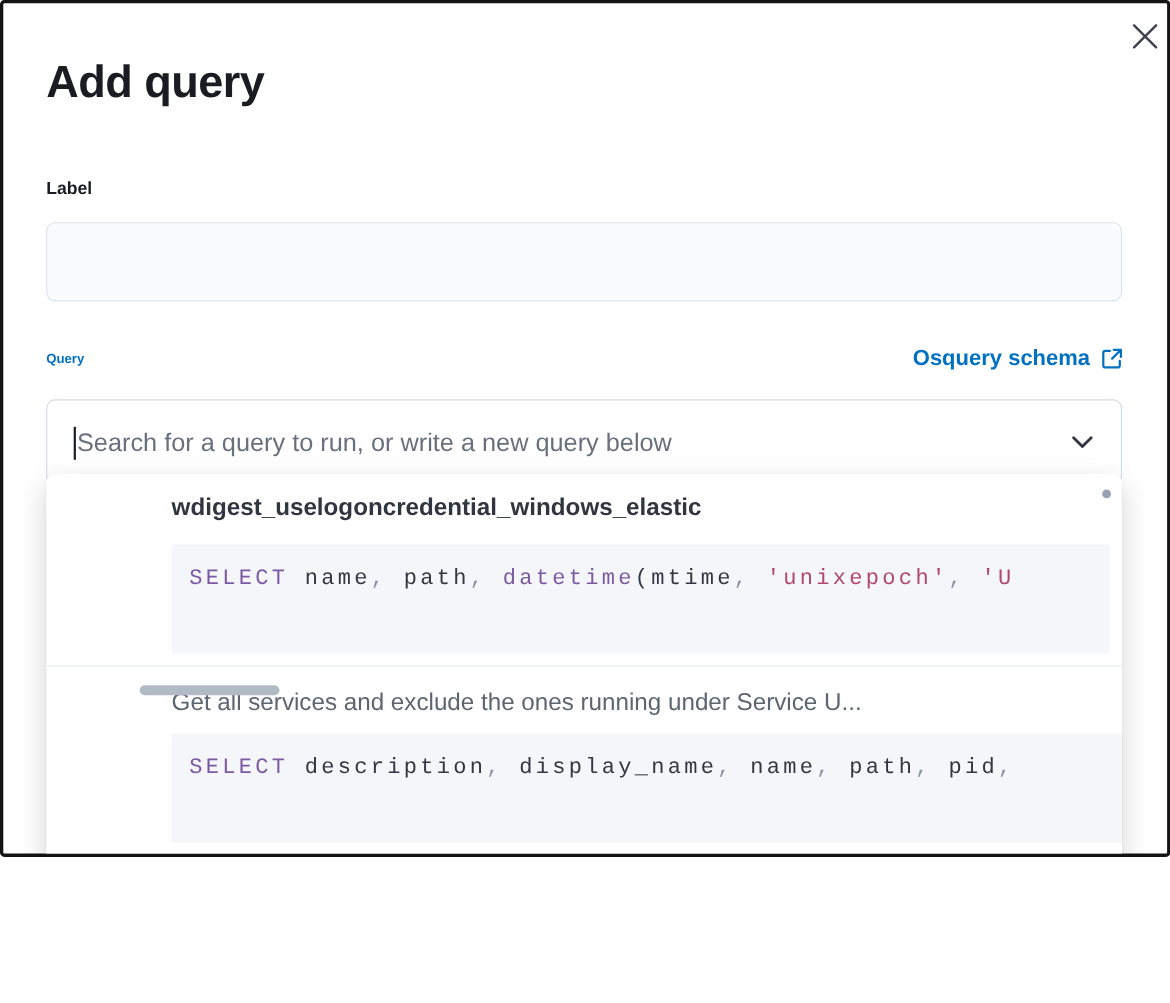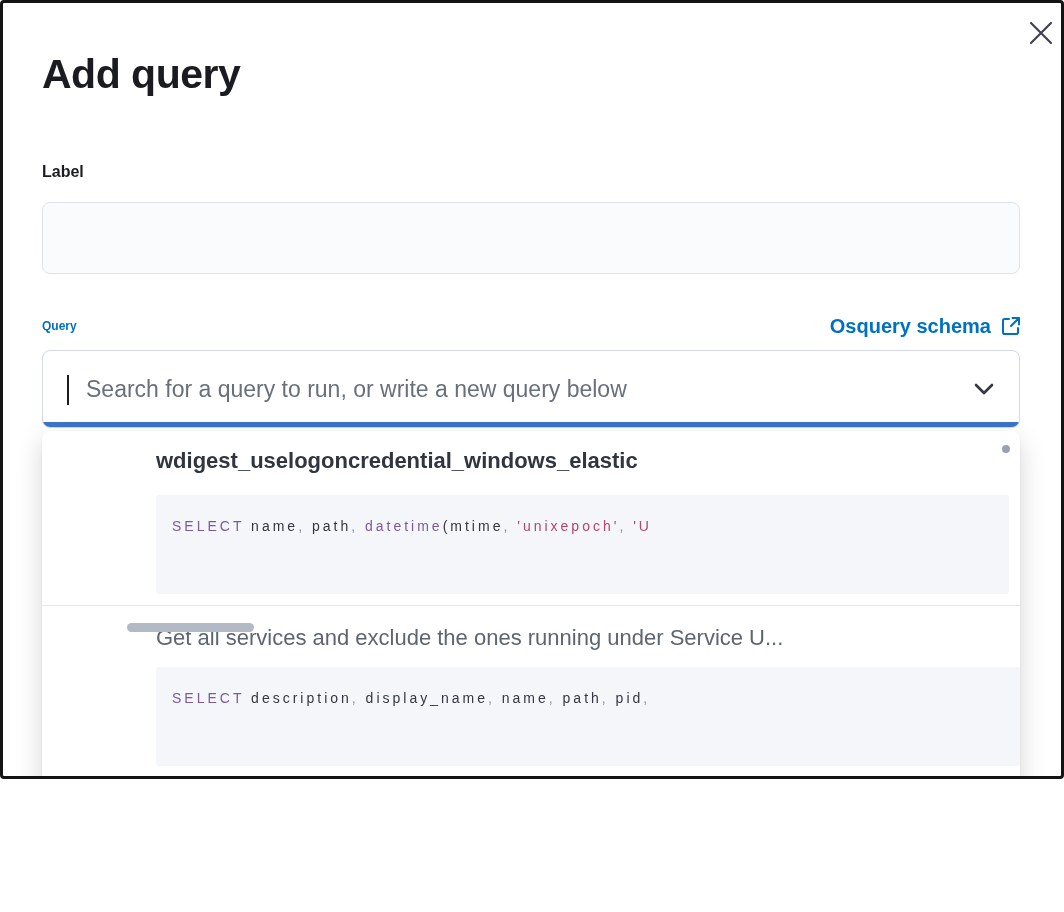--- a/index.html
+++ b/index.html
@@ -27,23 +27,23 @@
   .label-input{
     position:absolute;left:39px;top:199px;width:978px;height:72px;
     background:#fafbfd;border:1.5px solid #dde3ee;border-radius:8px;
     font-size:23px;color:#343741;padding:0 20px;outline:none;
   }
   
   .query-label{position:absolute;left:39px;top:310px;font-size:12px;line-height:26px;font-weight:700;color:var(--primary-text);}
   .schema-link{position:absolute;right:39px;top:310px;display:flex;align-items:center;gap:9px;text-decoration:none;color:var(--primary-text);font-size:20px;line-height:26px;font-weight:700;justify-content:flex-end;}
   
   .combobox{
-    position:absolute;left:39px;top:347px;width:978px;height:78px;
+    position:absolute;left:39px;top:360px;width:978px;height:78px;
     background:#fff;border:1px solid #d3dae6;border-radius:8px;
-    display:flex;align-items:flex-start;overflow:hidden;padding-left:16px;
+    display:flex;align-items:flex-start;overflow:hidden;
   }
   .combobox::after{content:"";position:absolute;left:0;right:0;bottom:0;height:5px;background:var(--focus-underline);}
   .combobox .caret{position:absolute;left:24px;top:24px;width:2px;height:30px;background:#1a1c21;}
   .combobox input{
     flex:1;border:none;outline:none;background:transparent;
     font-size:23px;color:#343741;padding:0 60px 0 27px;height:100%;
     font-family:"Liberation Sans",sans-serif;
   }
   .combobox input::placeholder{color:#69707d;opacity:1;}
   .combobox .chev{position:absolute;right:22px;top:50%;transform:translateY(-50%);display:flex;}
@@ -55,21 +55,21 @@
   }
   .scroll-dot{position:absolute;right:10px;top:14px;width:8px;height:8px;border-radius:50%;background:#98a2b3;}
   .option{padding:16px 26px 11px 114px;cursor:pointer;}
   .option + .option{border-top:1px solid #e3e8f0;padding-top:18px;}
   .opt-title{font-size:22px;line-height:27px;font-weight:700;color:#30353f;margin-bottom:21px;}
   .opt-desc{font-size:22px;line-height:28px;color:#5d6571;margin-bottom:16px;}
   .option + .option .opt-desc{margin-bottom:15px;}
   .codeblock{
     position:relative;background:#f4f6fa;border-radius:3px;height:99px;
     padding:18px 16px 0 16px;overflow:hidden;white-space:nowrap;
-    font-family:Liberation Sans, sans-serif;font-size:14px;line-height:27px;letter-spacing:3px;
+    font-family:Liberation Mono, monospace;font-size:20px;line-height:27px;letter-spacing:3px;
   }
   .codeblock.w1{width:853px;}
   .codeblock.w2{width:872px;}
   .tok-keyword{color:var(--keyword);}
   .tok-plain{color:var(--code-plain);}
   .tok-punct{color:var(--code-punct);}
   .tok-string{color:var(--string);}
   .code-scrollbar{position:absolute;left:12px;bottom:10px;width:127px;height:9px;border-radius:5px;background:#b2bac5;}
   
   .cancel-btn{position:absolute;left:645px;top:814px;border:none;background:transparent;cursor:pointer;font-family:"Liberation Sans",sans-serif;font-size:21px;font-weight:600;color:var(--primary-text);z-index:1;}

